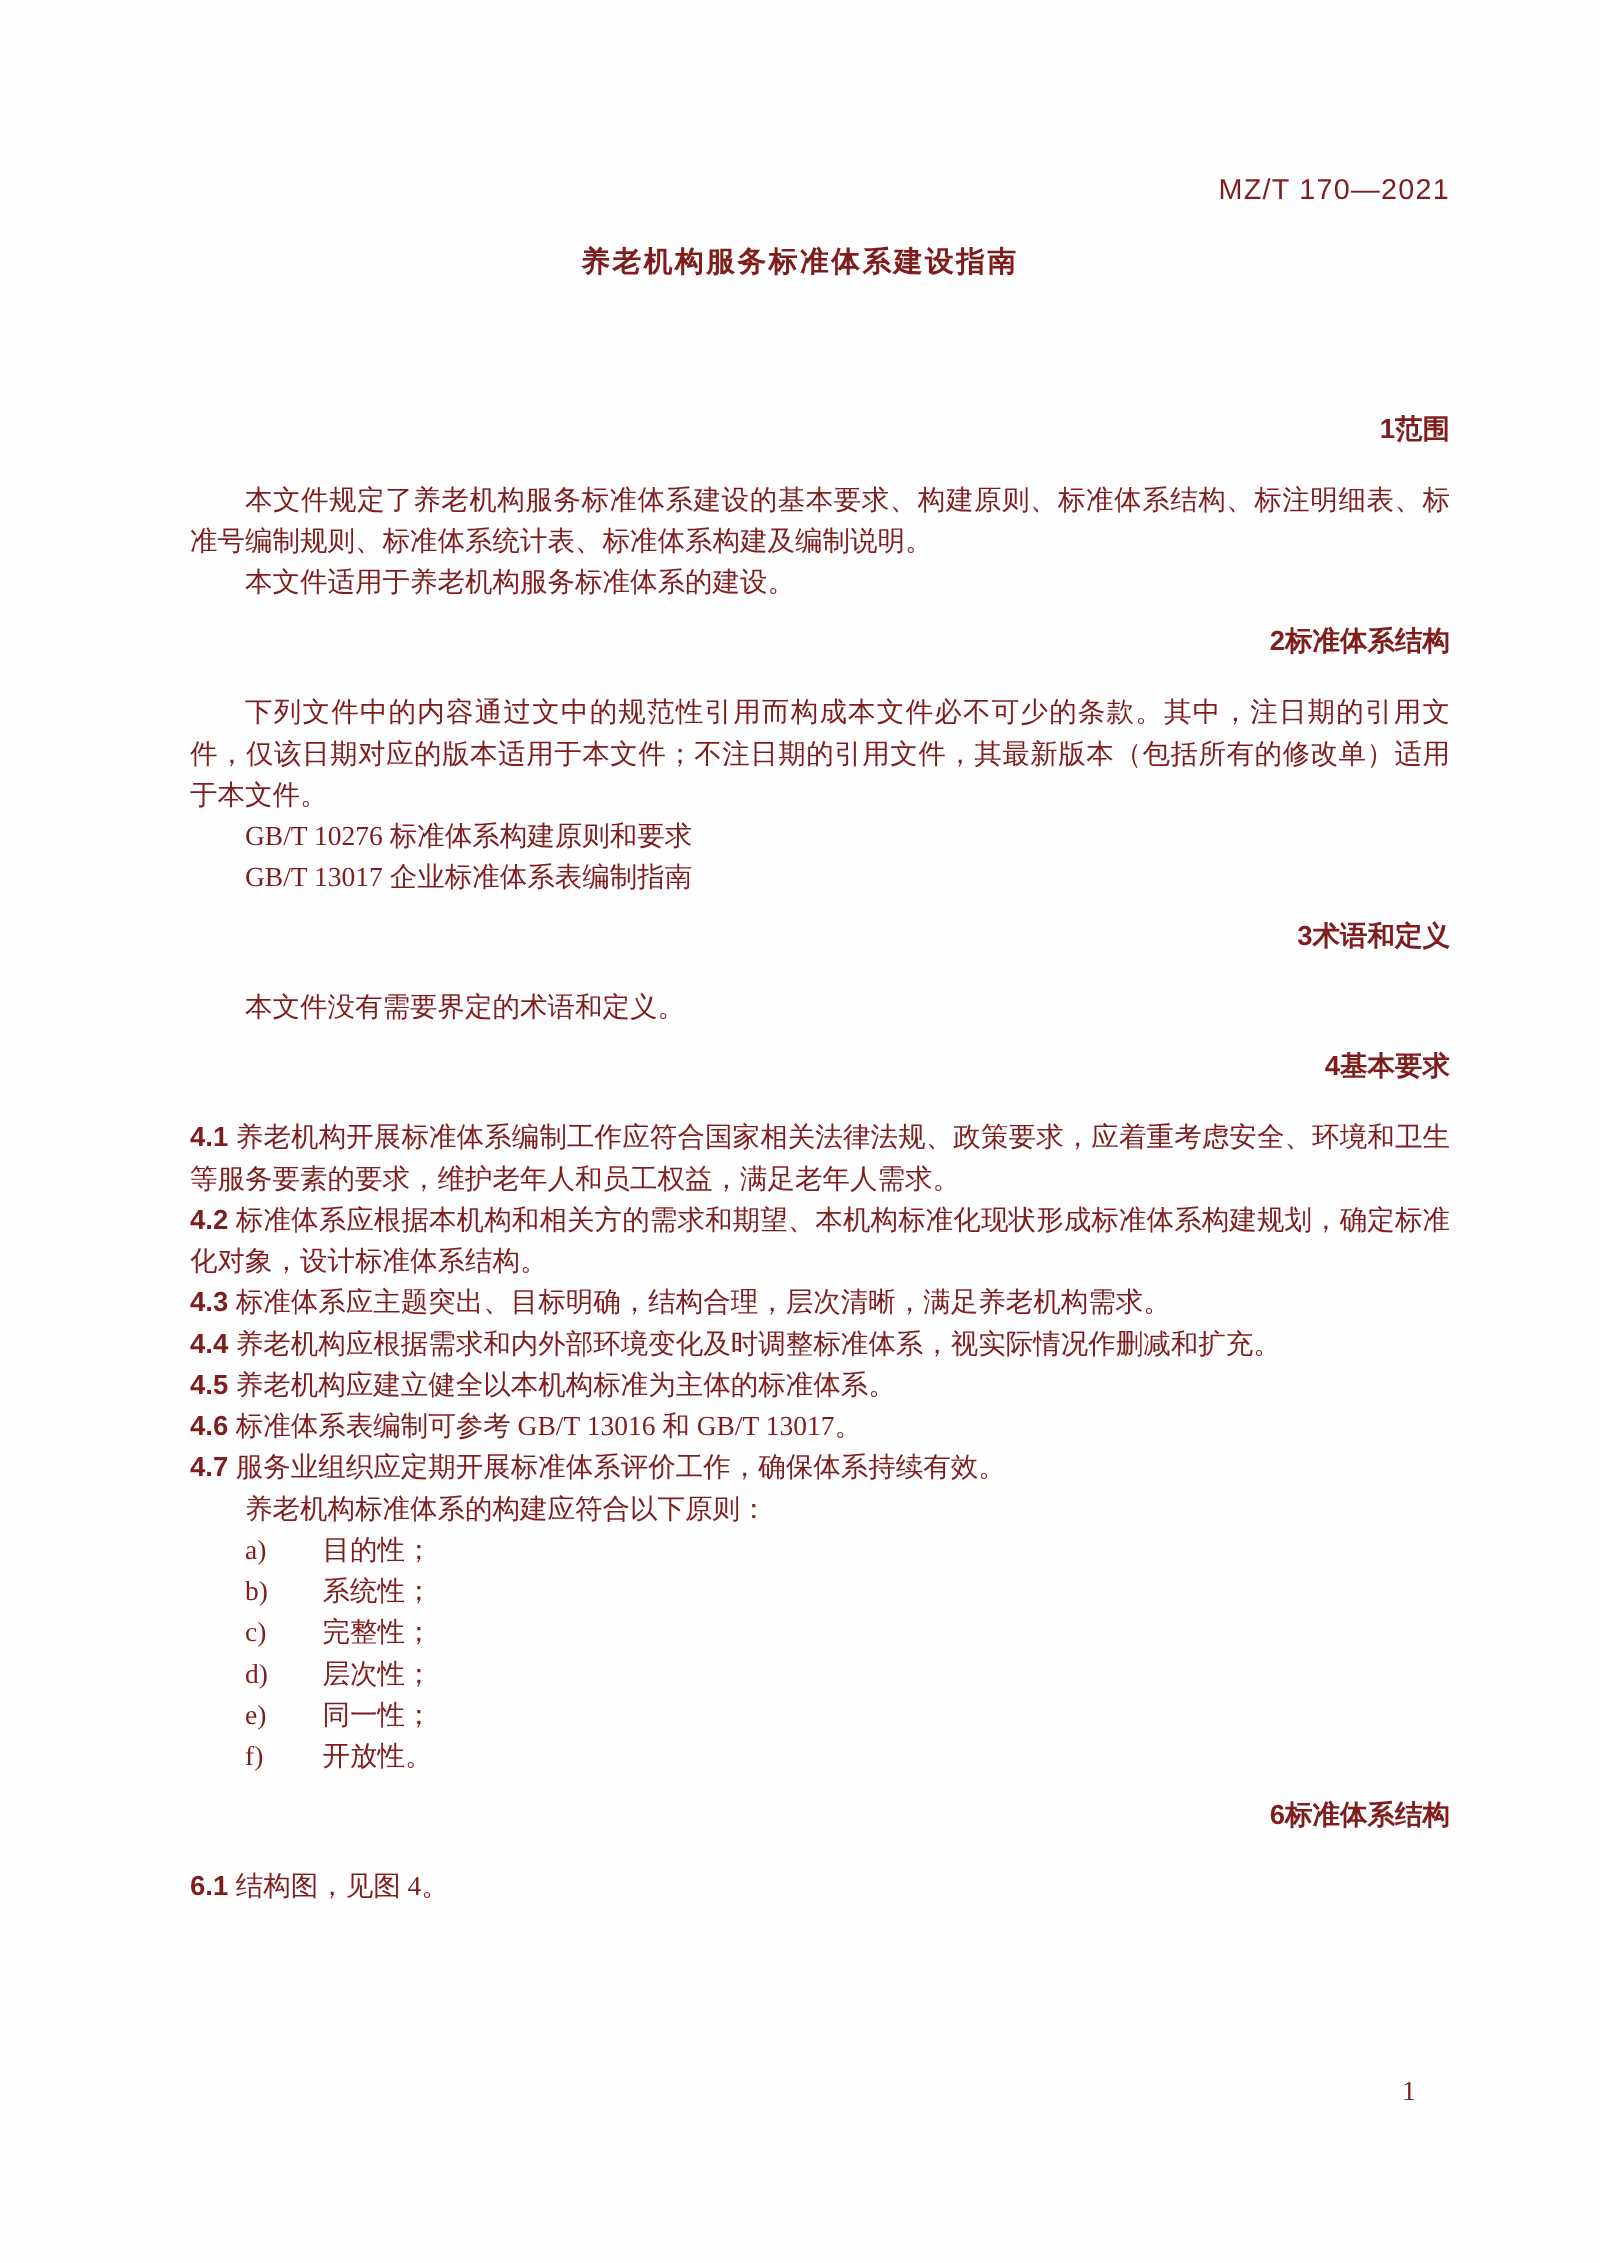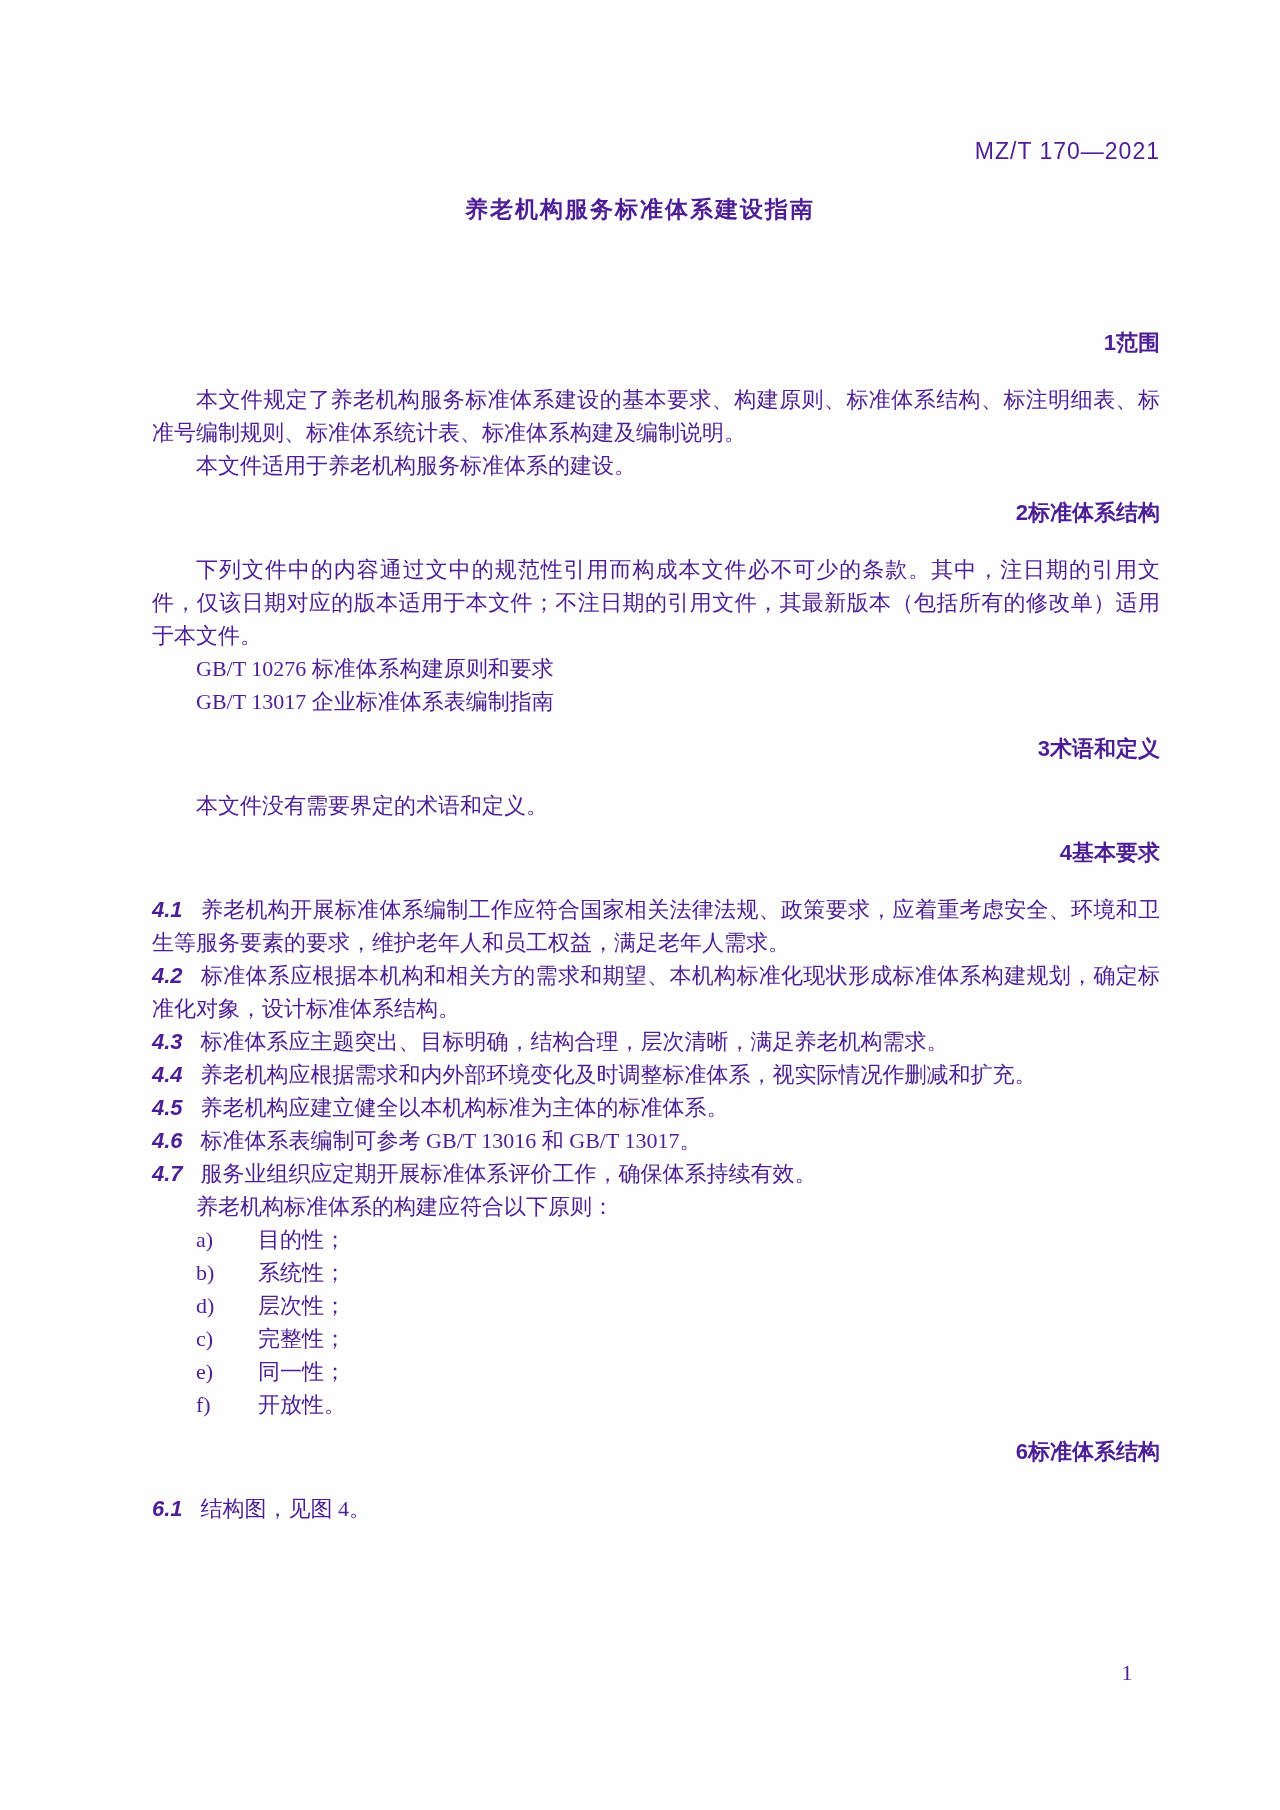--- a/index.html
+++ b/index.html
@@ -1,21 +1,21 @@
 <!DOCTYPE html>
 <html><head>
 <meta charset="utf-8">
 <style>
   html, body { margin: 0; padding: 0; background: #ffffff; }
   .page {
     position: relative;
     width: 1280px;
     height: 1810px;
     background: #fefefe;
-    color: #4c1d95;
+    color: #7f1d1d;
     font-family: "Liberation Serif", serif;
     overflow: hidden;
   }
   .doc-number {
     position: absolute;
     top: 138px;
     right: 120px;
     font-family: "Liberation Sans", sans-serif;
     font-size: 23px;
     letter-spacing: 1px;
@@ -52,22 +52,21 @@
   }
   h2.sec.first { margin-top: 0; }
   .sec-no { display: inline-block; min-width: 34px; }
   p.para { margin: 0; }
   .indent { text-indent: 44px; }
   .ref { padding-left: 44px; }
   p.clause { margin: 0; }
   .clause-no {
     font-family: "Liberation Sans", sans-serif;
     font-weight: bold;
-    margin-right: 18px;
-    font-style: italic;
+    margin-right: 6px;
   }
   p.list-item { margin: 0; padding-left: 44px; }
   .li-label { display: inline-block; width: 62px; }
   .page-number {
     position: absolute;
     top: 1660px;
     left: 1112px;
     width: 30px;
     text-align: center;
     font-size: 22px;
@@ -109,22 +108,22 @@
     <p class="clause"><span class="clause-no">4.2</span><span>标准体系应根据本机构和相关方的需求和期望、本机构标准化现状形成标准体系构建规划，确定标准化对象，设计标准体系结构。</span></p>
     <p class="clause"><span class="clause-no">4.3</span><span>标准体系应主题突出、目标明确，结构合理，层次清晰，满足养老机构需求。</span></p>
     <p class="clause"><span class="clause-no">4.4</span><span>养老机构应根据需求和内外部环境变化及时调整标准体系，视实际情况作删减和扩充。</span></p>
     <p class="clause"><span class="clause-no">4.5</span><span>养老机构应建立健全以本机构标准为主体的标准体系。</span></p>
     <p class="clause"><span class="clause-no">4.6</span><span>标准体系表编制可参考 GB/T 13016 和 GB/T 13017。</span></p>
     <p class="clause"><span class="clause-no">4.7</span><span>服务业组织应定期开展标准体系评价工作，确保体系持续有效。</span></p>
 
     <p class="para indent">养老机构标准体系的构建应符合以下原则：</p>
     <p class="list-item"><span class="li-label">a)</span><span>目的性；</span></p>
     <p class="list-item"><span class="li-label">b)</span><span>系统性；</span></p>
+    <p class="list-item"><span class="li-label">c)</span><span>完整性；</span></p>
     <p class="list-item"><span class="li-label">d)</span><span>层次性；</span></p>
-    <p class="list-item"><span class="li-label">c)</span><span>完整性；</span></p>
     <p class="list-item"><span class="li-label">e)</span><span>同一性；</span></p>
     <p class="list-item"><span class="li-label">f)</span><span>开放性。</span></p>
 
     <h2 class="sec">
       <span class="sec-no">6</span><span>标准体系结构</span>
     </h2>
     <p class="clause"><span class="clause-no">6.1</span><span>结构图，见图 4。</span></p>
 
   </div>
 

